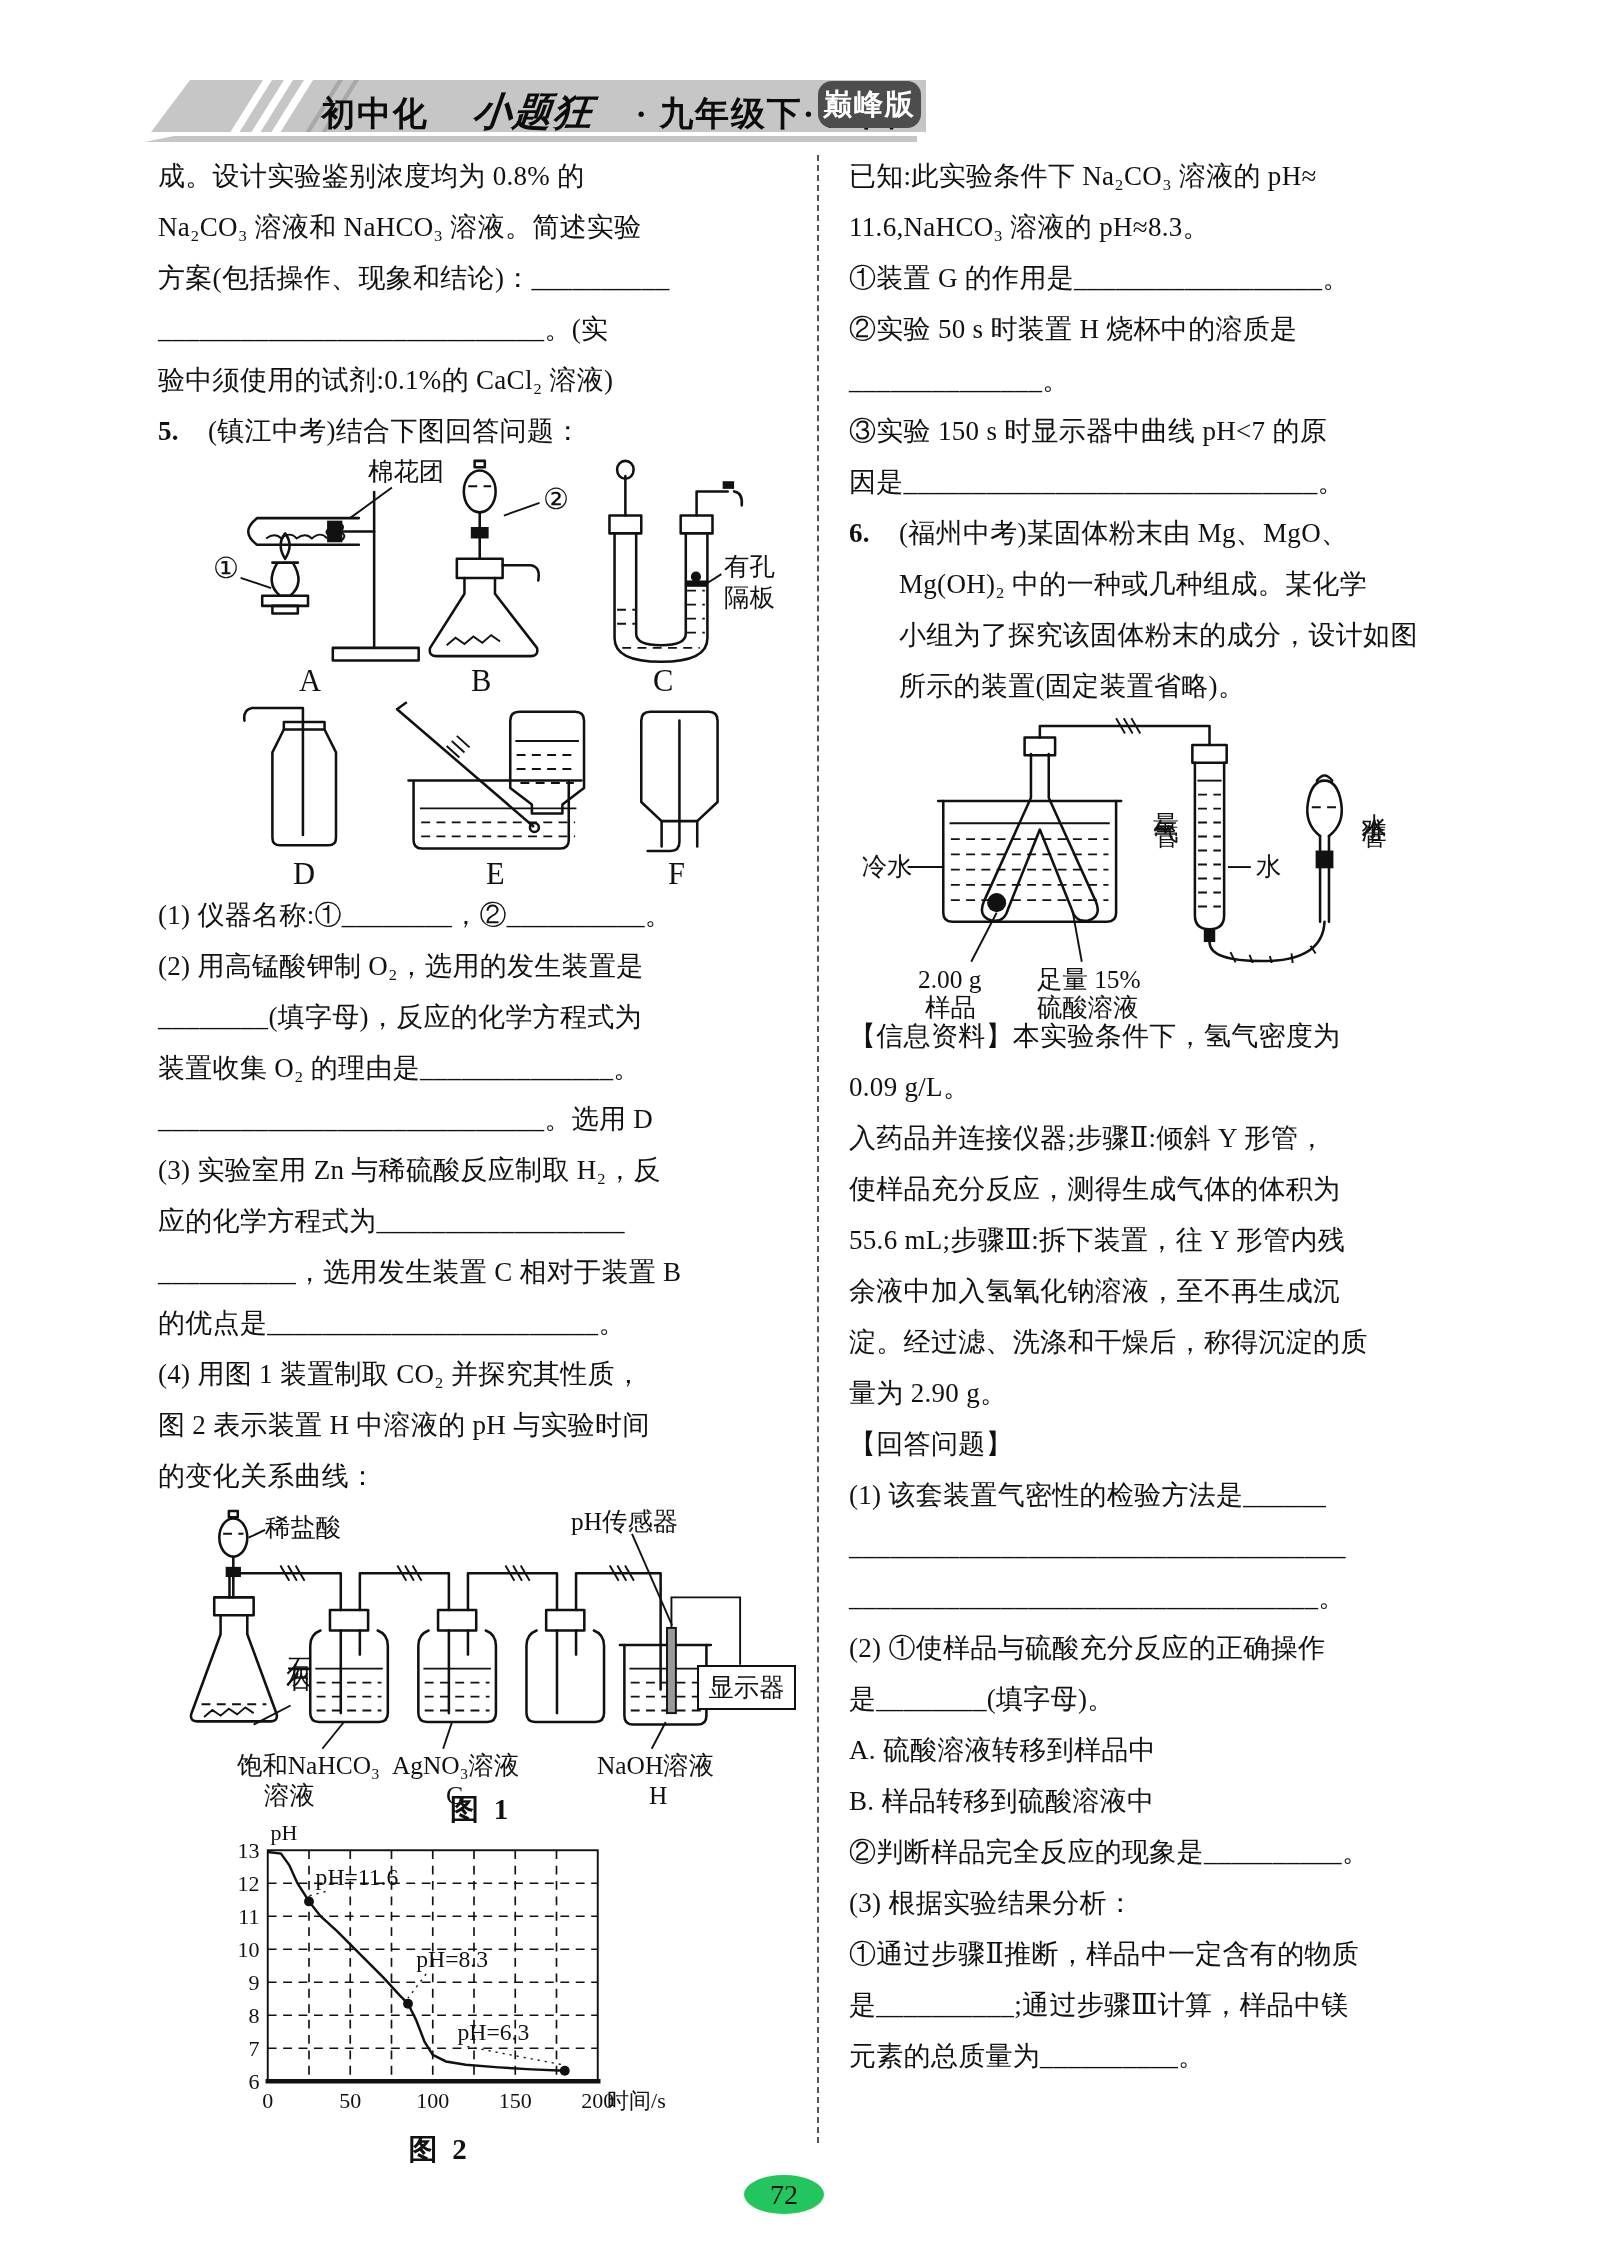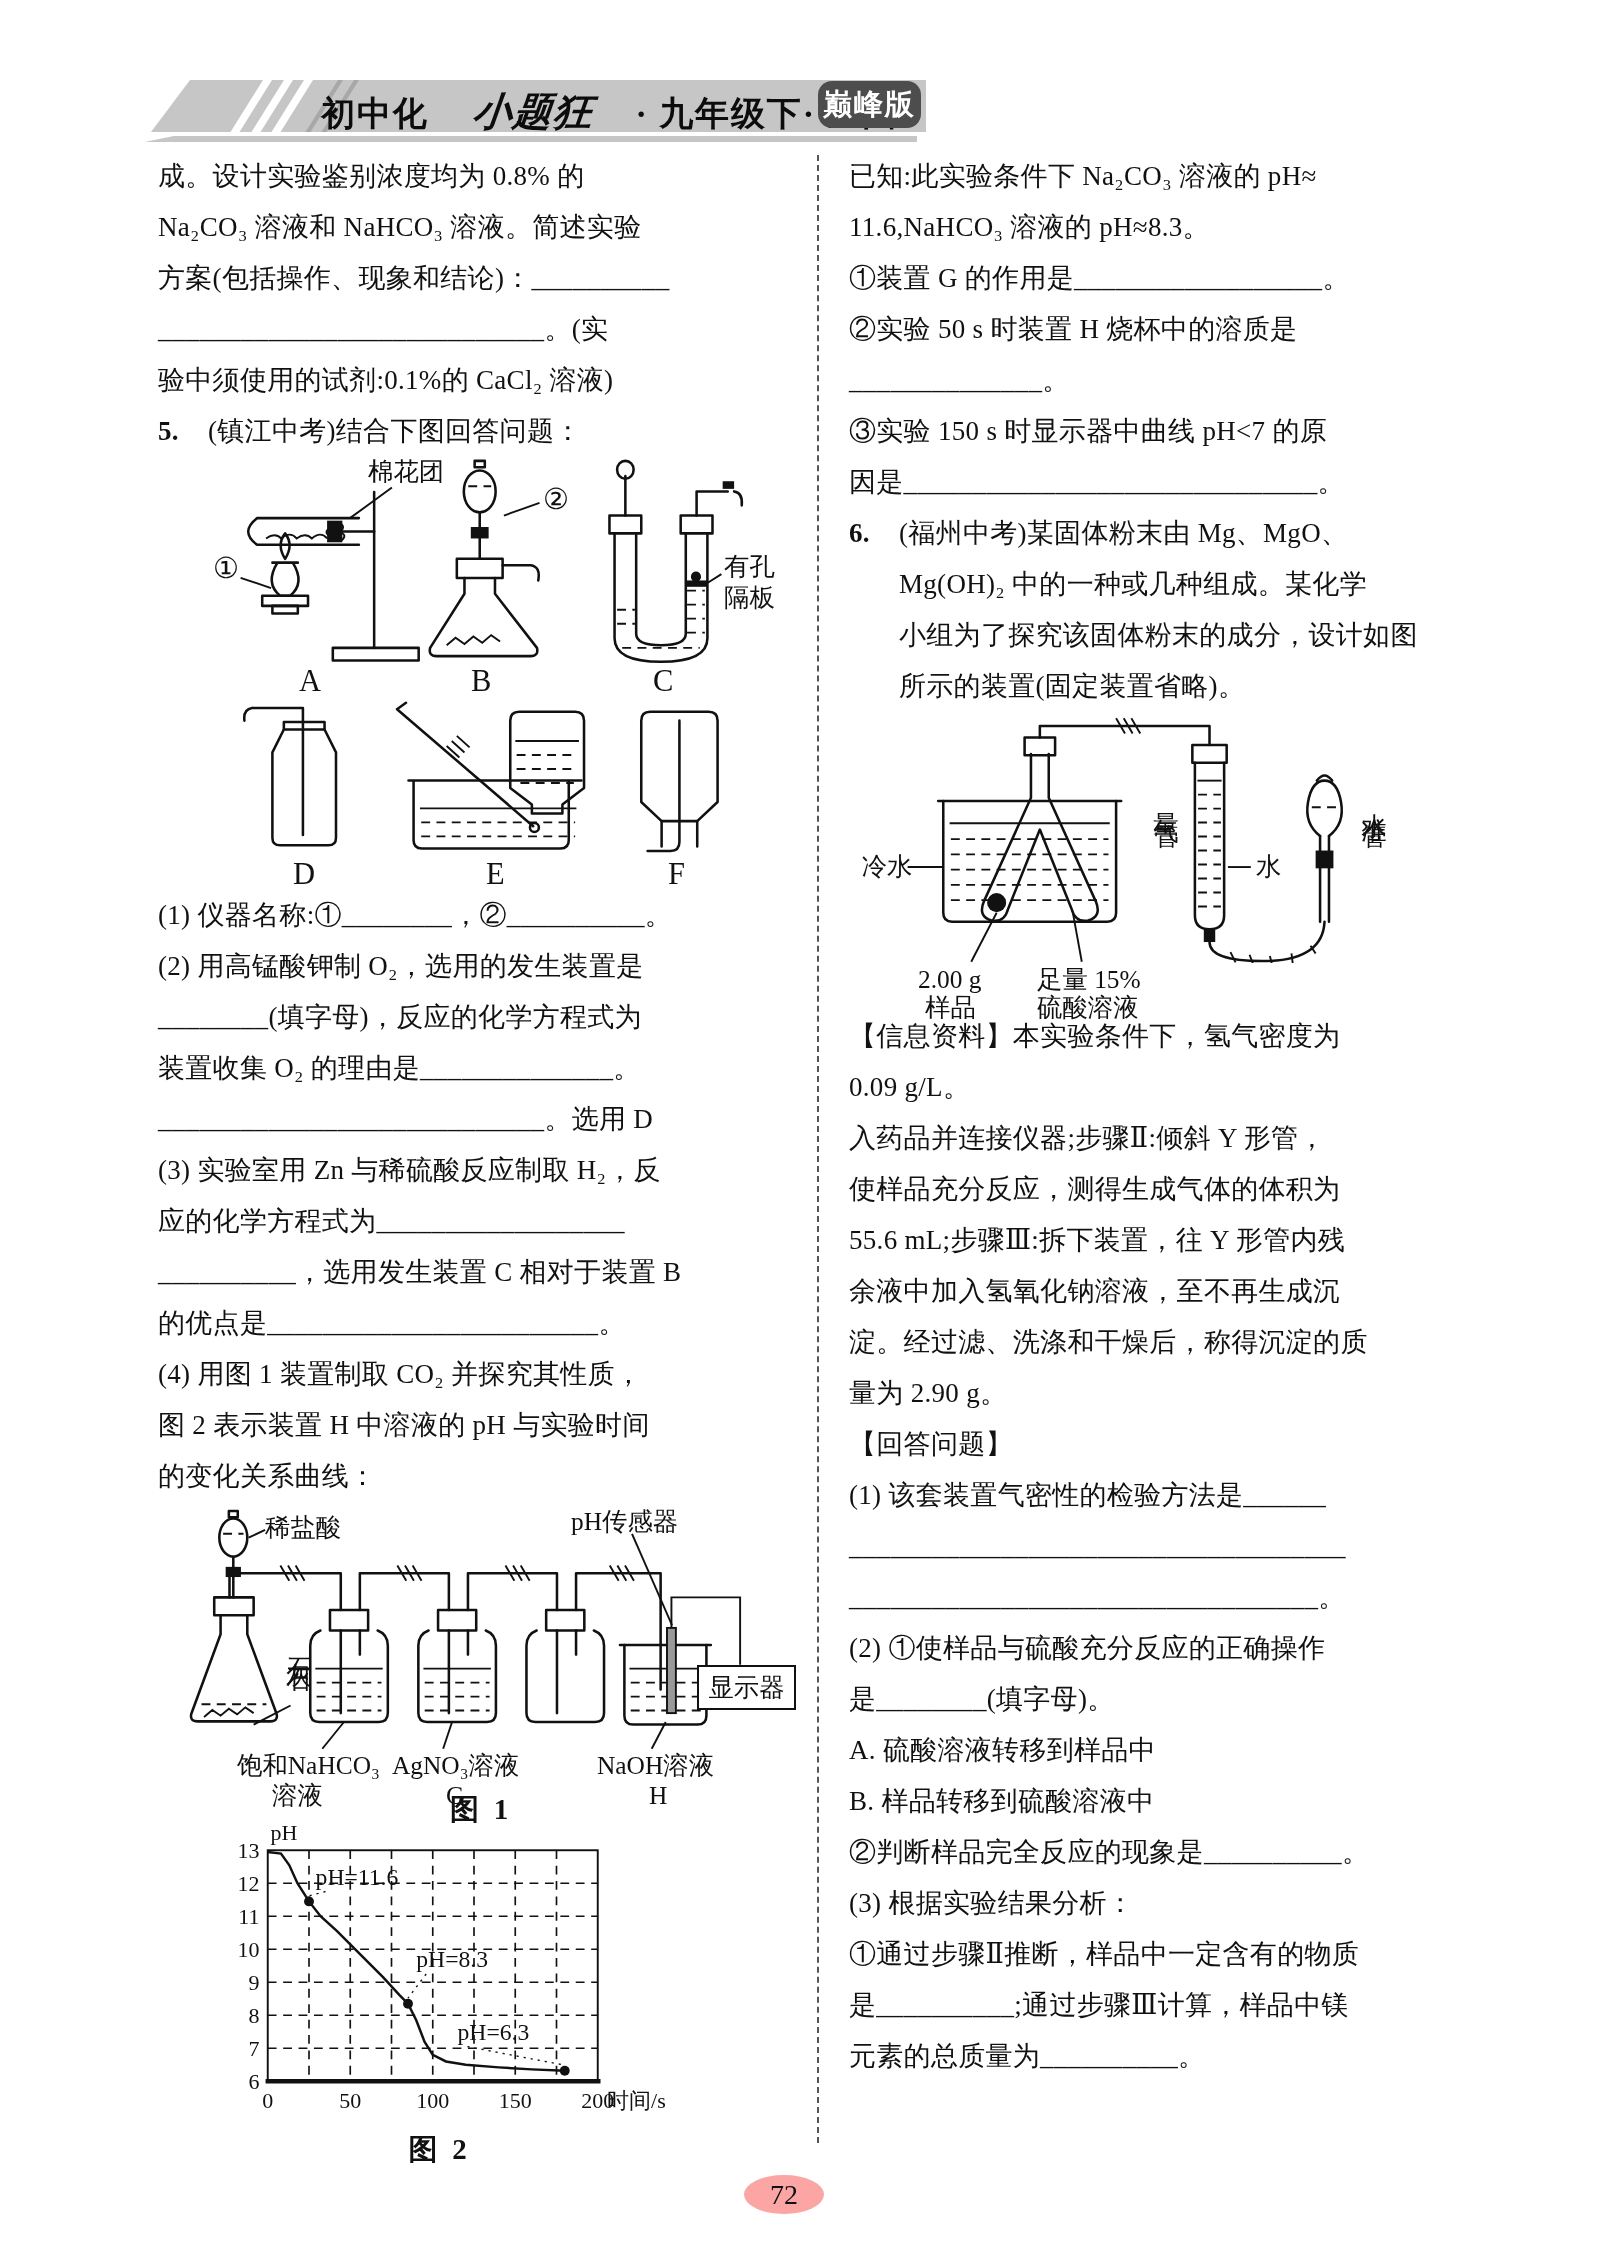--- a/index.html
+++ b/index.html
@@ -47,21 +47,21 @@
   .axisx{stroke:#111;stroke-width:8}
   .curve{fill:none;stroke:#111;stroke-width:4.5}
   .dot{fill:#111}
   .conn{stroke:#111;stroke-width:2.5;stroke-dasharray:4 9}
   .tick{font-size:40px;fill:#111;font-family:"Liberation Serif","DejaVu Serif",serif}
   .ann{font-size:43px;fill:#111;font-family:"Liberation Serif","DejaVu Serif",serif}
   
   #displaybox{position:absolute;left:539px;top:163px;width:95px;height:41px;border:2.5px solid #111;
               display:flex;align-items:center;justify-content:center;font-size:25.4px;background:#fff}
   
-  #page-badge{position:absolute;left:744px;top:2175px;width:80px;height:39px;background:#fca5a5;border-radius:50%;
+  #page-badge{position:absolute;left:744px;top:2175px;width:80px;height:39px;background:#22c55e;border-radius:50%;
               display:flex;align-items:center;justify-content:center;font-size:28px}
 </style>
 </head>
 <body>
 
 <div id="header">
   <div id="band">
     <div class="stripe" style="left:95px"></div>
     <div class="stripe" style="left:116px"></div>
     <div class="stripe" style="left:136px"></div>
@@ -271,21 +271,21 @@
         <path class="thin" d="M807,198 V150 H915 V256"></path>
         <line class="thin" x1="745" y1="50" x2="808" y2="194"></line>
         <line class="thin" x1="798" y1="346" x2="776" y2="388"></line>
       </g>
     </svg>
     <div class="flabel" style="left:107px;top:11.4px">稀盐酸</div>
     <div class="vlabel" style="left:125px;top:136px">石灰石</div>
     <div class="flabel" style="left:413px;top:5.1px">pH传感器</div>
     <div id="displaybox">显示器</div>
     <div class="flabel" style="left:79px;top:249px">饱和NaHCO₃</div>
-    <div class="flabel" style="left:114px;top:279px">溶液</div>
+    <div class="flabel" style="left:106px;top:279px">溶液</div>
     <div class="flabel" style="left:234px;top:249px">AgNO₃溶液</div>
     <div class="flabel" style="left:288px;top:279px">G</div>
     <div class="flabel" style="left:439px;top:249px">NaOH溶液</div>
     <div class="flabel" style="left:491px;top:279px">H</div>
     <div class="caption" style="top:288px">图 1</div>
   </div>
 
   <div id="chartwrap">
     <svg viewBox="0 0 900 560" width="496" height="308" style="position:absolute;left:57px;top:0">
         <line class="grid" x1="95" y1="415" x2="695" y2="415"></line>

